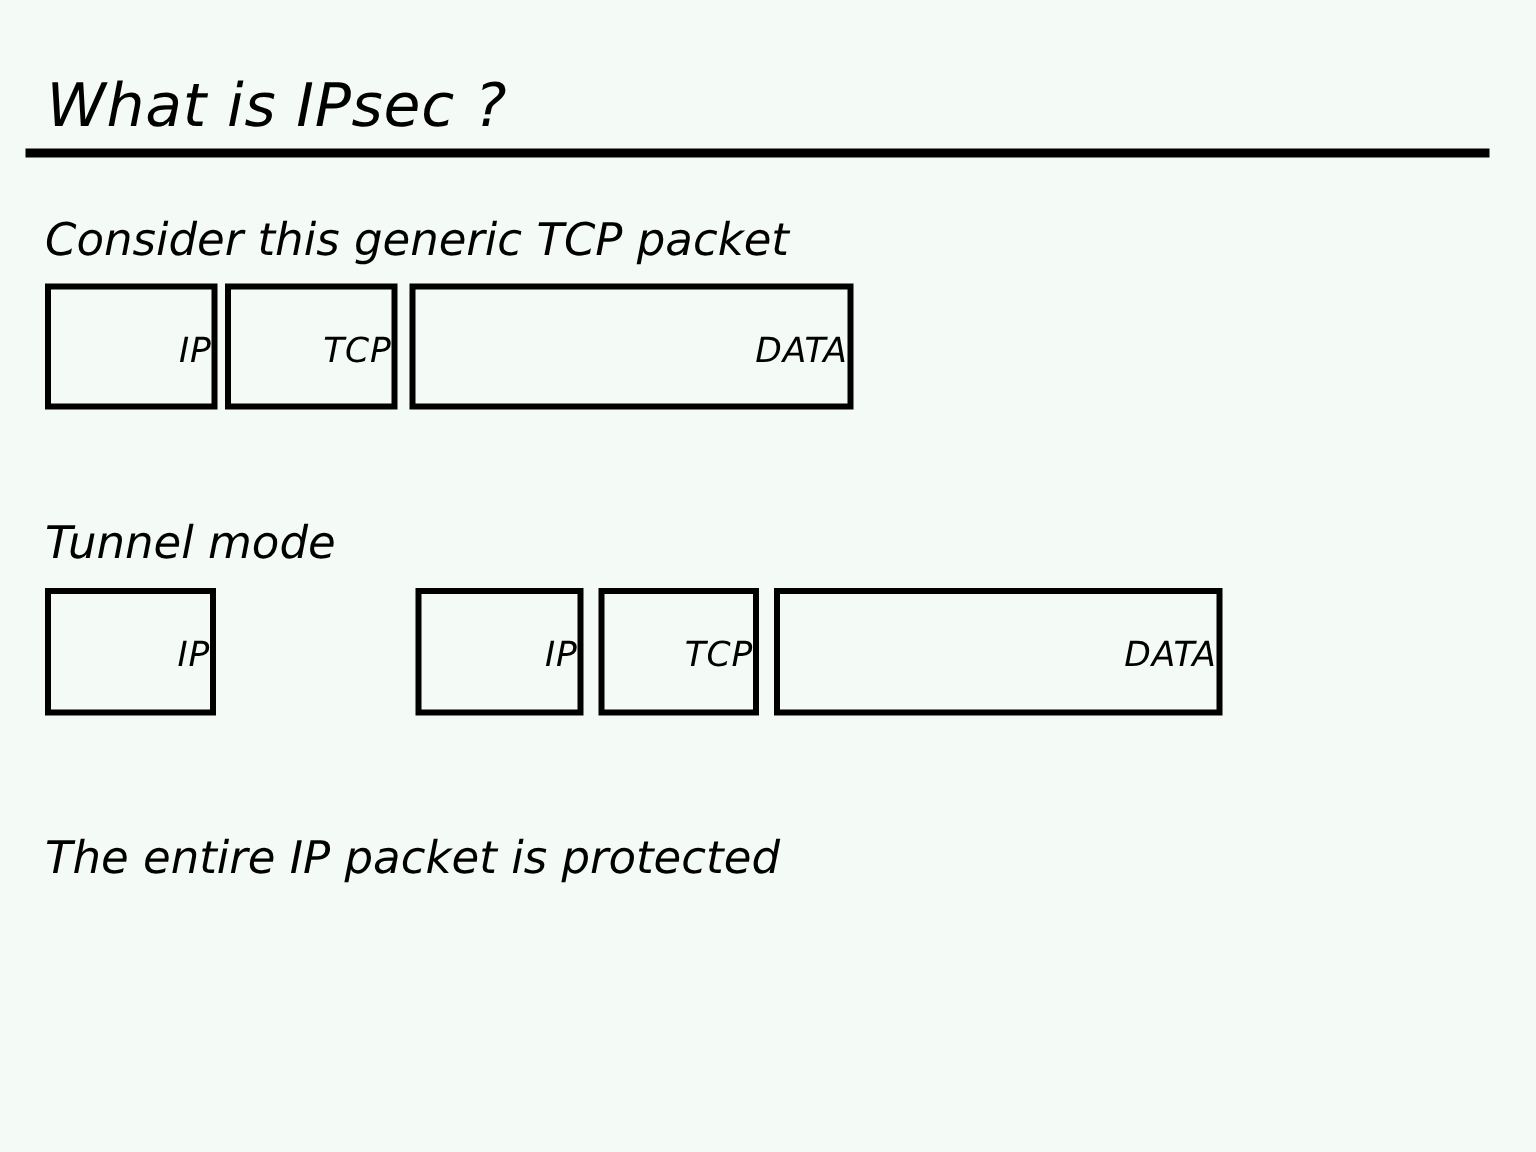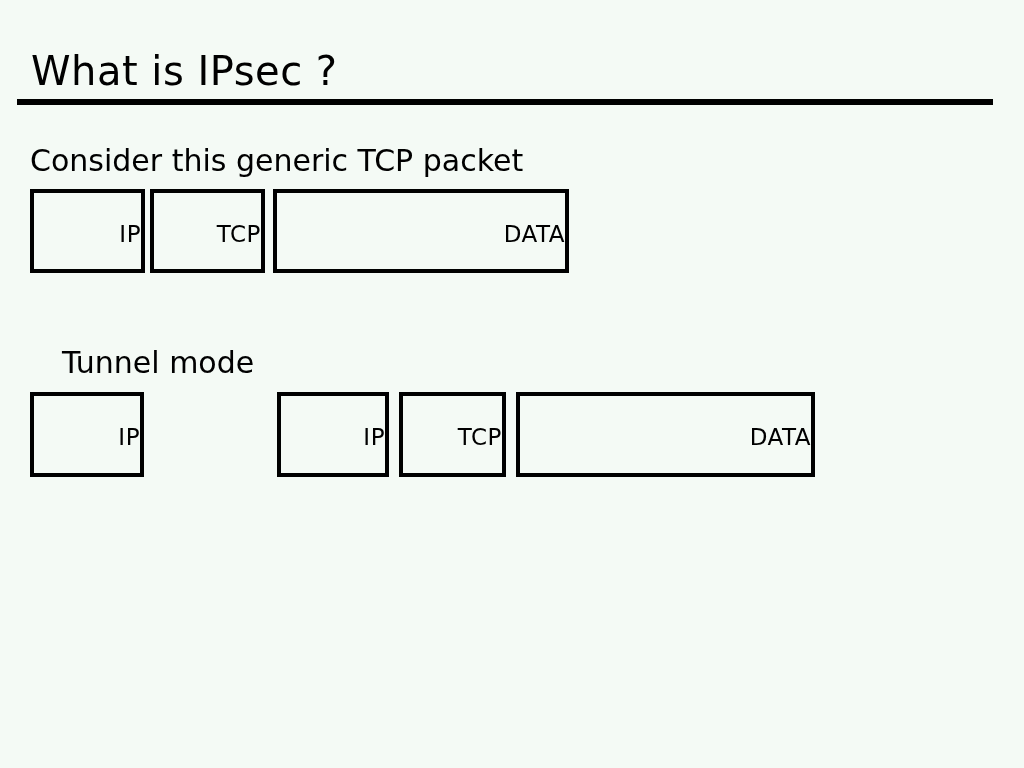--- a/index.html
+++ b/index.html
@@ -11,20 +11,21 @@
     height: 768px;
     font-family: "DejaVu Sans", "Liberation Sans", sans-serif;
     color: #000000;
     background: #f4faf5;
   }
   .slide {
     position: relative;
     width: 1024px;
     height: 652px;
     overflow: hidden;
+    font-style: italic;
   }
   .title {
     position: absolute;
     left: 31px;
     top: 51px;
     font-size: 40px;
     line-height: 1;
     letter-spacing: 0.5px;
     white-space: pre;
   }
@@ -37,21 +38,21 @@
     background: #000000;
   }
   .caption {
     position: absolute;
     left: 30px;
     font-size: 30px;
     line-height: 1.1;
     white-space: pre;
   }
   .caption-1 { top: 144px; text-align: right; }
-  .caption-2 { top: 346px; margin-left: 32px; }
+  .caption-2 { top: 346px; }
   .footer-text {
     position: absolute;
     left: 30px;
     top: 556px;
     font-size: 30px;
     line-height: 1.1;
     white-space: pre;
   }
   .pbox {
     position: absolute;
@@ -108,14 +109,15 @@
   <div class="pbox row-2 b23" style="border-color: rgb(0, 0, 0);">
     <span class="lbl">IP</span>
   </div>
   <div class="pbox row-2 b24" style="border-color: rgb(0, 0, 0);">
     <span class="lbl">TCP</span>
   </div>
   <div class="pbox row-2 b25" style="border-color: rgb(0, 0, 0);">
     <span class="lbl">DATA</span>
   </div>
 
+  <div class="footer-text">The entire IP packet is protected</div>
 
 </div>
 
 </body></html>

